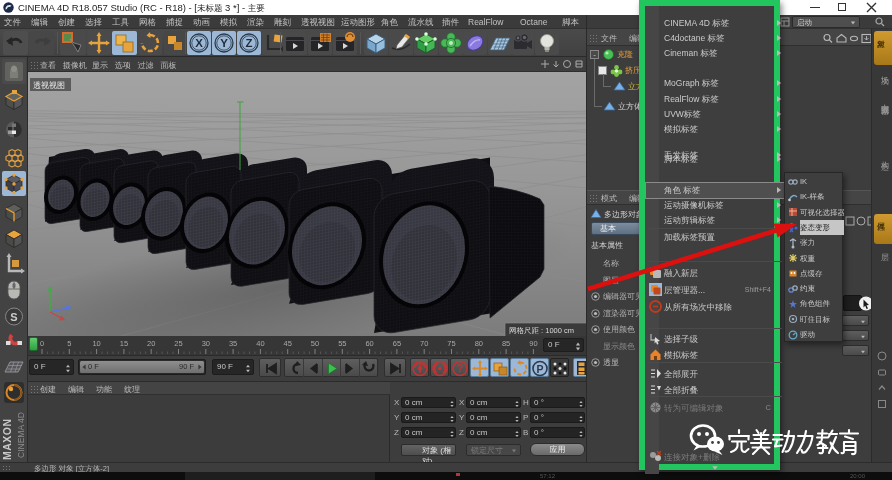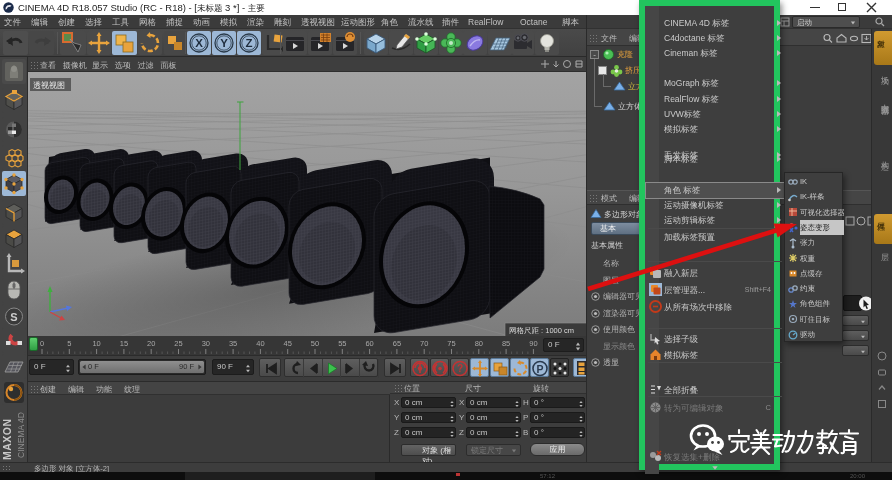--- a/index.html
+++ b/index.html
@@ -641,26 +641,20 @@
 <div class="a" style="left:28px;top:382px;width:362px;height:80px;background:#3c3c3c;border-right:1px solid #2a2a2a">
       <div class="a" style="left:0;top:0;width:362px;height:13px;background:#444;border-bottom:1px solid #303030;font-size:8px;color:#bdbdbd">
         <div class="a" style="left:2px;top:3px;width:8px;height:8px;background:radial-gradient(circle,#777 0.8px,transparent 1px);background-size:3px 3px"></div>
         <span class="a" style="left:12px;top:2px">创建</span>
         <span class="a" style="left:40px;top:2px">编辑</span>
         <span class="a" style="left:68px;top:2px">功能</span>
         <span class="a" style="left:96px;top:2px">纹理</span>
       </div>
     </div>
 <div class="a" style="left:390px;top:382px;width:198px;height:80px;background:#3d3d3d;font-size:8px;color:#b8b8b8">
-      <div class="a" style="left:0;top:0;width:198px;height:12px;background:#444;border-bottom:1px solid #303030">
-        <div class="a" style="left:4px;top:2px;width:8px;height:8px;background:radial-gradient(circle,#777 0.8px,transparent 1px);background-size:3px 3px"></div>
-        <span class="a" style="left:14px;top:1px">位置</span>
-        <span class="a" style="left:75px;top:1px">尺寸</span>
-        <span class="a" style="left:143px;top:1px">旋转</span>
-      </div>
       <span class="a" style="left:4px;top:16px">X</span>
       <div class="a" style="left:11px;top:15px;width:55px;height:11px;background:#242424;border:1px solid #1a1a1a;border-radius:2px;line-height:10px;padding-left:3px;color:#c6c6c6">0 cm<div class="a" style="right:2px;top:2px;width:4px;height:7px">
           <div class="tri-d" style="transform:scale(0.55) rotate(180deg)"></div>
           <div class="tri-d" style="transform:scale(0.55)"></div>
         </div></div>
       <span class="a" style="left:69px;top:16px">X</span>
       <div class="a" style="left:76px;top:15px;width:55px;height:11px;background:#242424;border:1px solid #1a1a1a;border-radius:2px;line-height:10px;padding-left:3px;color:#c6c6c6">0 cm<div class="a" style="right:2px;top:2px;width:4px;height:7px">
           <div class="tri-d" style="transform:scale(0.55) rotate(180deg)"></div>
           <div class="tri-d" style="transform:scale(0.55)"></div>
         </div></div>
@@ -942,20 +936,27 @@
         <span class="t">选择子级</span>
       </div>
       <div class="mr" style="top:341px;height:16px;line-height:16px;color:#c9c9c9">
         <span class="ic"><svg width="13" height="13">
             <path d="M1.5 6.5 L6.5 1.5 L11.5 6.5 V12 H1.5 Z" fill="#e8832a"></path>
             <rect x="5" y="8" width="3" height="4" fill="#7a3a10"></rect>
           </svg></span>
         <span class="t">模拟标签</span>
       </div>
       <div class="sep" style="top:356px"></div>
+      <div class="mr" style="top:360px;height:16px;line-height:16px;color:#c9c9c9">
+        <span class="ic"><svg width="13" height="13">
+            <path d="M2 3 H6 M2 6.5 H6 M2 10 H6" stroke="#ddd" stroke-width="1.2"></path>
+            <path d="M8 2 L12 6.5 L8 11 Z" fill="#ddd"></path>
+          </svg></span>
+        <span class="t">全部展开</span>
+      </div>
       <div class="mr" style="top:376px;height:16px;line-height:16px;color:#c9c9c9">
         <span class="ic"><svg width="13" height="13">
             <path d="M2 3 H6 M2 6.5 H6 M2 10 H6" stroke="#ddd" stroke-width="1.2"></path>
             <path d="M8 3 L12 3 L10 7.5 Z" fill="#ddd"></path>
           </svg></span>
         <span class="t">全部折叠</span>
       </div>
       <div class="sep" style="top:390px"></div>
       <div class="mr" style="top:394px;height:16px;line-height:16px;color:#7a7a7a">
         <span class="ic"><svg width="13" height="13">
@@ -964,21 +965,21 @@
           </svg></span>
         <span class="t">转为可编辑对象</span>
         <span class="a" style="right:14px;top:0;color:#8a8a8a;font-size:7.5px">C</span>
       </div>
       <div class="mr" style="top:443px;height:16px;line-height:16px;color:#7a7a7a">
         <span class="ic"><svg width="13" height="13">
             <circle cx="4" cy="5" r="3" fill="#9a9a9a"></circle>
             <circle cx="9" cy="8" r="3" fill="#b8b8b8"></circle>
             <path d="M8 1 L12 5 M12 1 L8 5" stroke="#c23a1a" stroke-width="1.4"></path>
           </svg></span>
-        <span class="t">恢复选集+删除</span>
+        <span class="t">连接对象+删除</span>
       </div>
       <div class="tri-d a" style="left:67px;top:460px;transform:scale(0.9)"></div>
     </div>
 <div class="a" style="left:784px;top:172px;width:59px;height:170px;background:#3e3e3e;border:1px solid #262626;box-shadow:2px 3px 6px rgba(0,0,0,0.45)">
       <div class="sr" style="top:1.0px">
         <svg class="a" style="left:2px;top:2.5px" width="10" height="11">
           <circle cx="3" cy="5" r="2.2" fill="none" stroke="#9ab" stroke-width="1.2"></circle>
           <circle cx="7" cy="5" r="2.2" fill="none" stroke="#9ab" stroke-width="1.2"></circle>
         </svg>
         <span class="a" style="left:14px;top:0;width:44px;height:15px;color:#c8c8c8;white-space:nowrap;overflow:hidden">IK</span>

